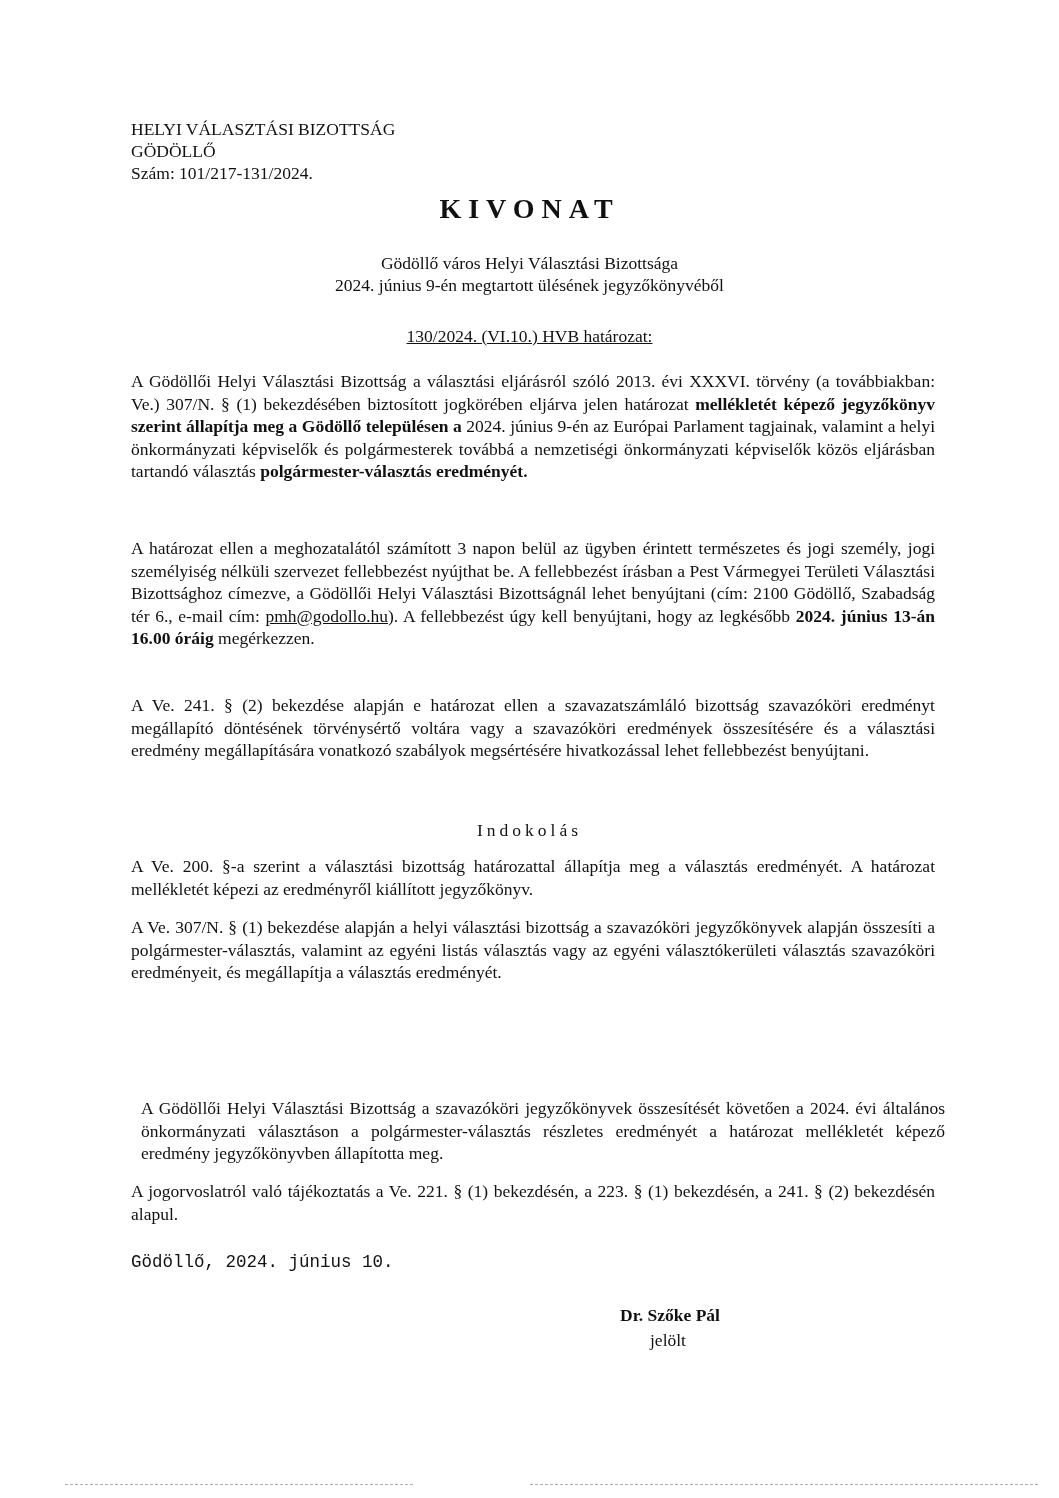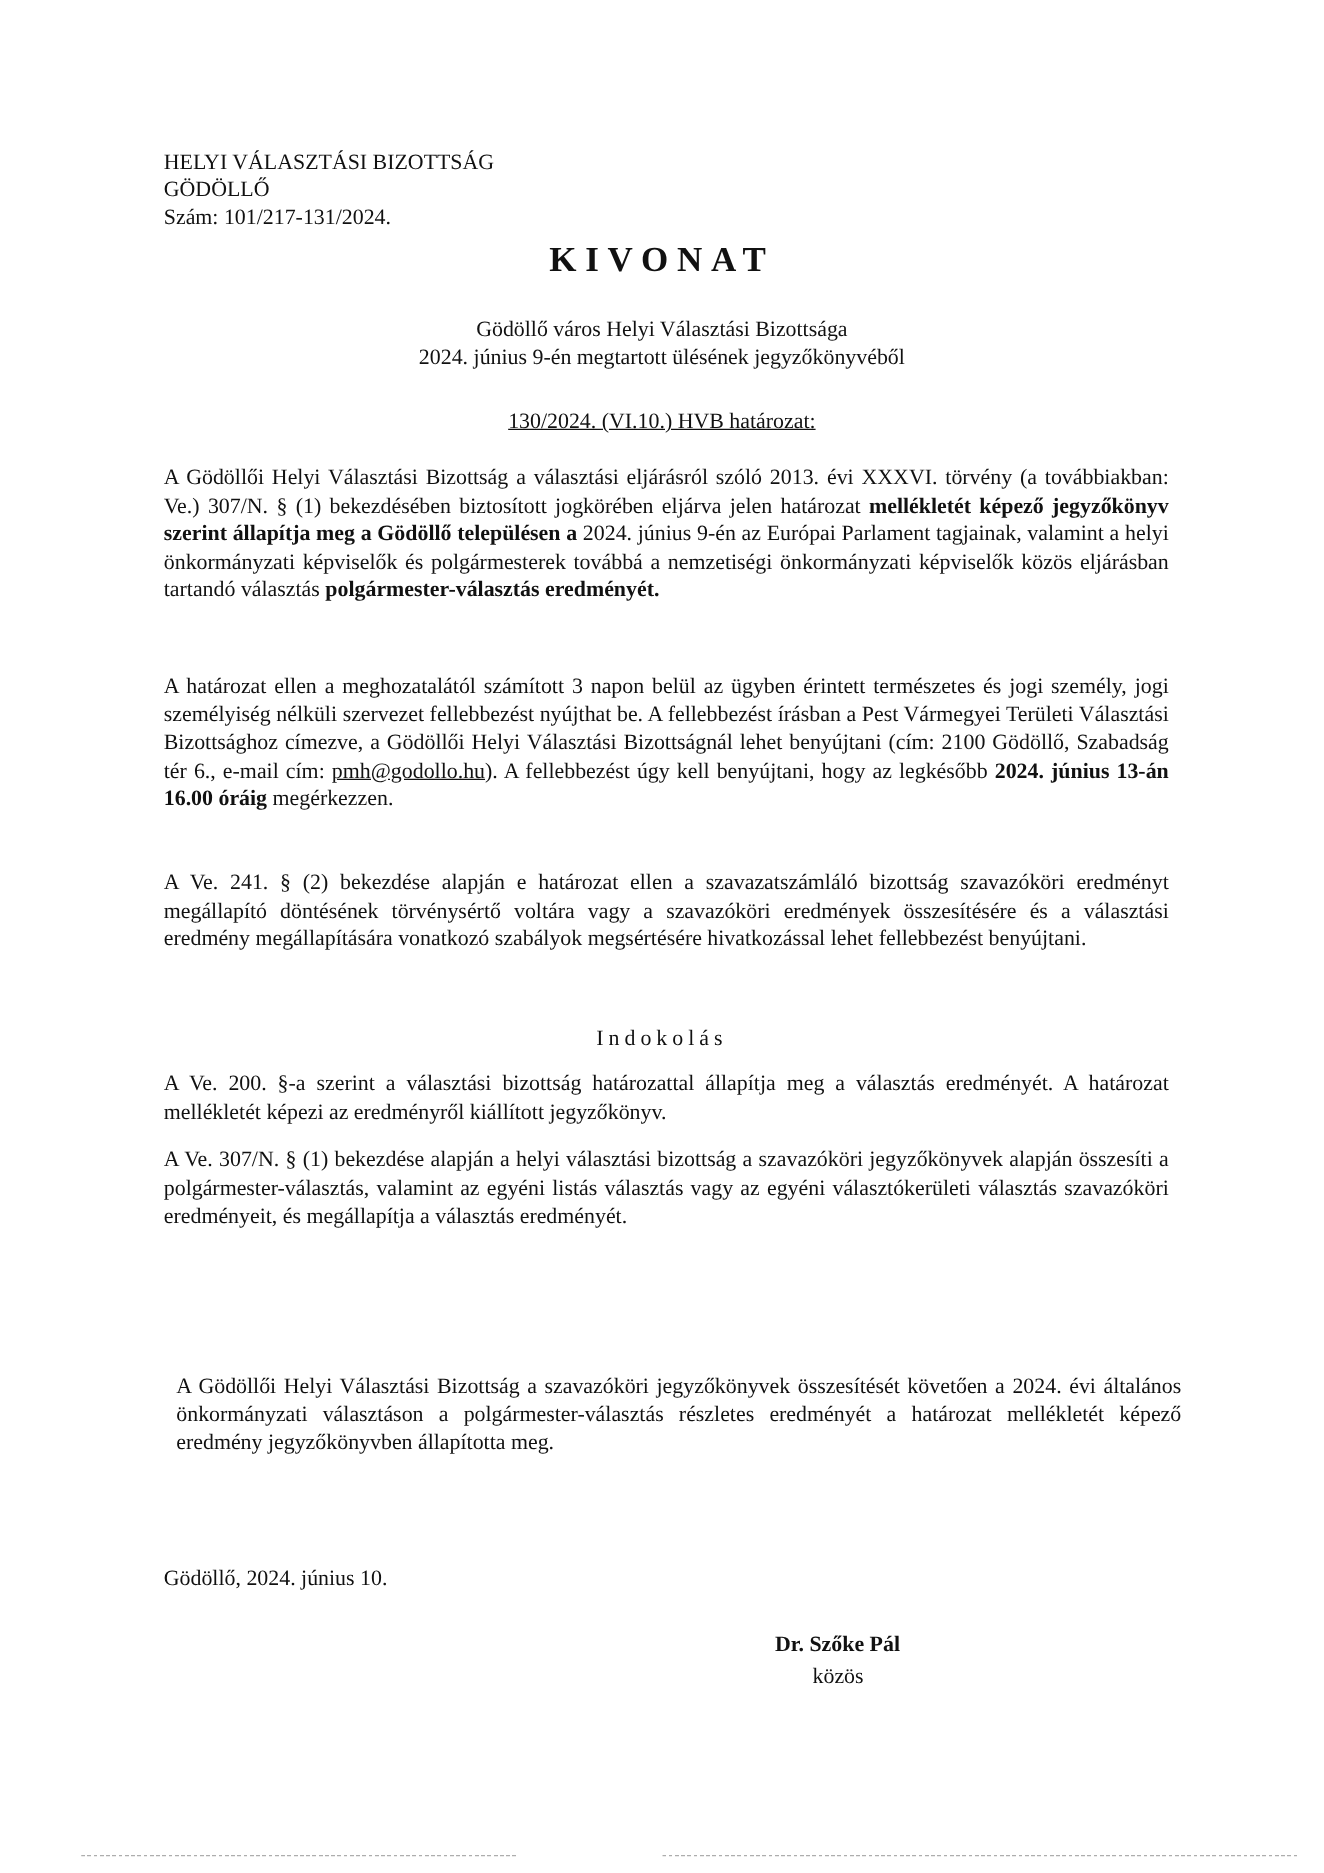--- a/index.html
+++ b/index.html
@@ -57,23 +57,24 @@
     <span>A határozat ellen a meghozatalától számított 3 napon belül az ügyben érintett természetes és jogi személy, jogi személyiség nélküli szervezet fellebbezést nyújthat be. A fellebbezést írásban a Pest Vármegyei Területi Választási Bizottsághoz címezve, a Gödöllői Helyi Választási Bizottságnál lehet benyújtani (cím: 2100 Gödöllő, Szabadság tér 6., e-mail cím: </span><u>pmh@godollo.hu</u><span>). A fellebbezést úgy kell benyújtani, hogy az legkésőbb </span><b>2024. június 13-án 16.00 óráig</b><span> megérkezzen.</span>
   </div>
 
   <div class="para" style="top:694px;">A Ve. 241. § (2) bekezdése alapján e határozat ellen a szavazatszámláló bizottság szavazóköri eredményt megállapító döntésének törvénysértő voltára vagy a szavazóköri eredmények összesítésére és a választási eredmény megállapítására vonatkozó szabályok megsértésére hivatkozással lehet fellebbezést benyújtani.</div>
 
   <div class="indok">Indokolás</div>
 
   <div class="para" style="top:855px;">A Ve. 200. §-a szerint a választási bizottság határozattal állapítja meg a választás eredményét. A határozat mellékletét képezi az eredményről kiállított jegyzőkönyv.</div>
   <div class="para" style="top:916px;">A Ve. 307/N. § (1) bekezdése alapján a helyi választási bizottság a szavazóköri jegyzőkönyvek alapján összesíti a polgármester-választás, valamint az egyéni listás választás vagy az egyéni választókerületi választás szavazóköri eredményeit, és megállapítja a választás eredményét.</div>
   <div class="para" style="top:1097px;margin-left:10px;">A Gödöllői Helyi Választási Bizottság a szavazóköri jegyzőkönyvek összesítését követően a 2024. évi általános önkormányzati választáson a polgármester-választás részletes eredményét a határozat mellékletét képező eredmény jegyzőkönyvben állapította meg.</div>
+  <div class="para" style="top:1180px;">A jogorvoslatról való tájékoztatás a Ve. 221. § (1) bekezdésén, a 223. § (1) bekezdésén, a 241. § (2) bekezdésén alapul.</div>
 
-  <div class="para" style="top:1251px;">Gödöllő, 2024. június 10.</div>
+  <div class="para" style="top:1251px;font-family:Liberation Mono, monospace;">Gödöllő, 2024. június 10.</div>
 
   <div class="sign">
     <div class="name">Dr. Szőke Pál</div>
-    <div class="role">közös</div>
+    <div class="role">jelölt</div>
   </div>
 
   <div class="scan" style="left:65px; width:350px;"></div>
   <div class="scan" style="left:530px; width:510px;"></div>
 </div>
 
 </body></html>

